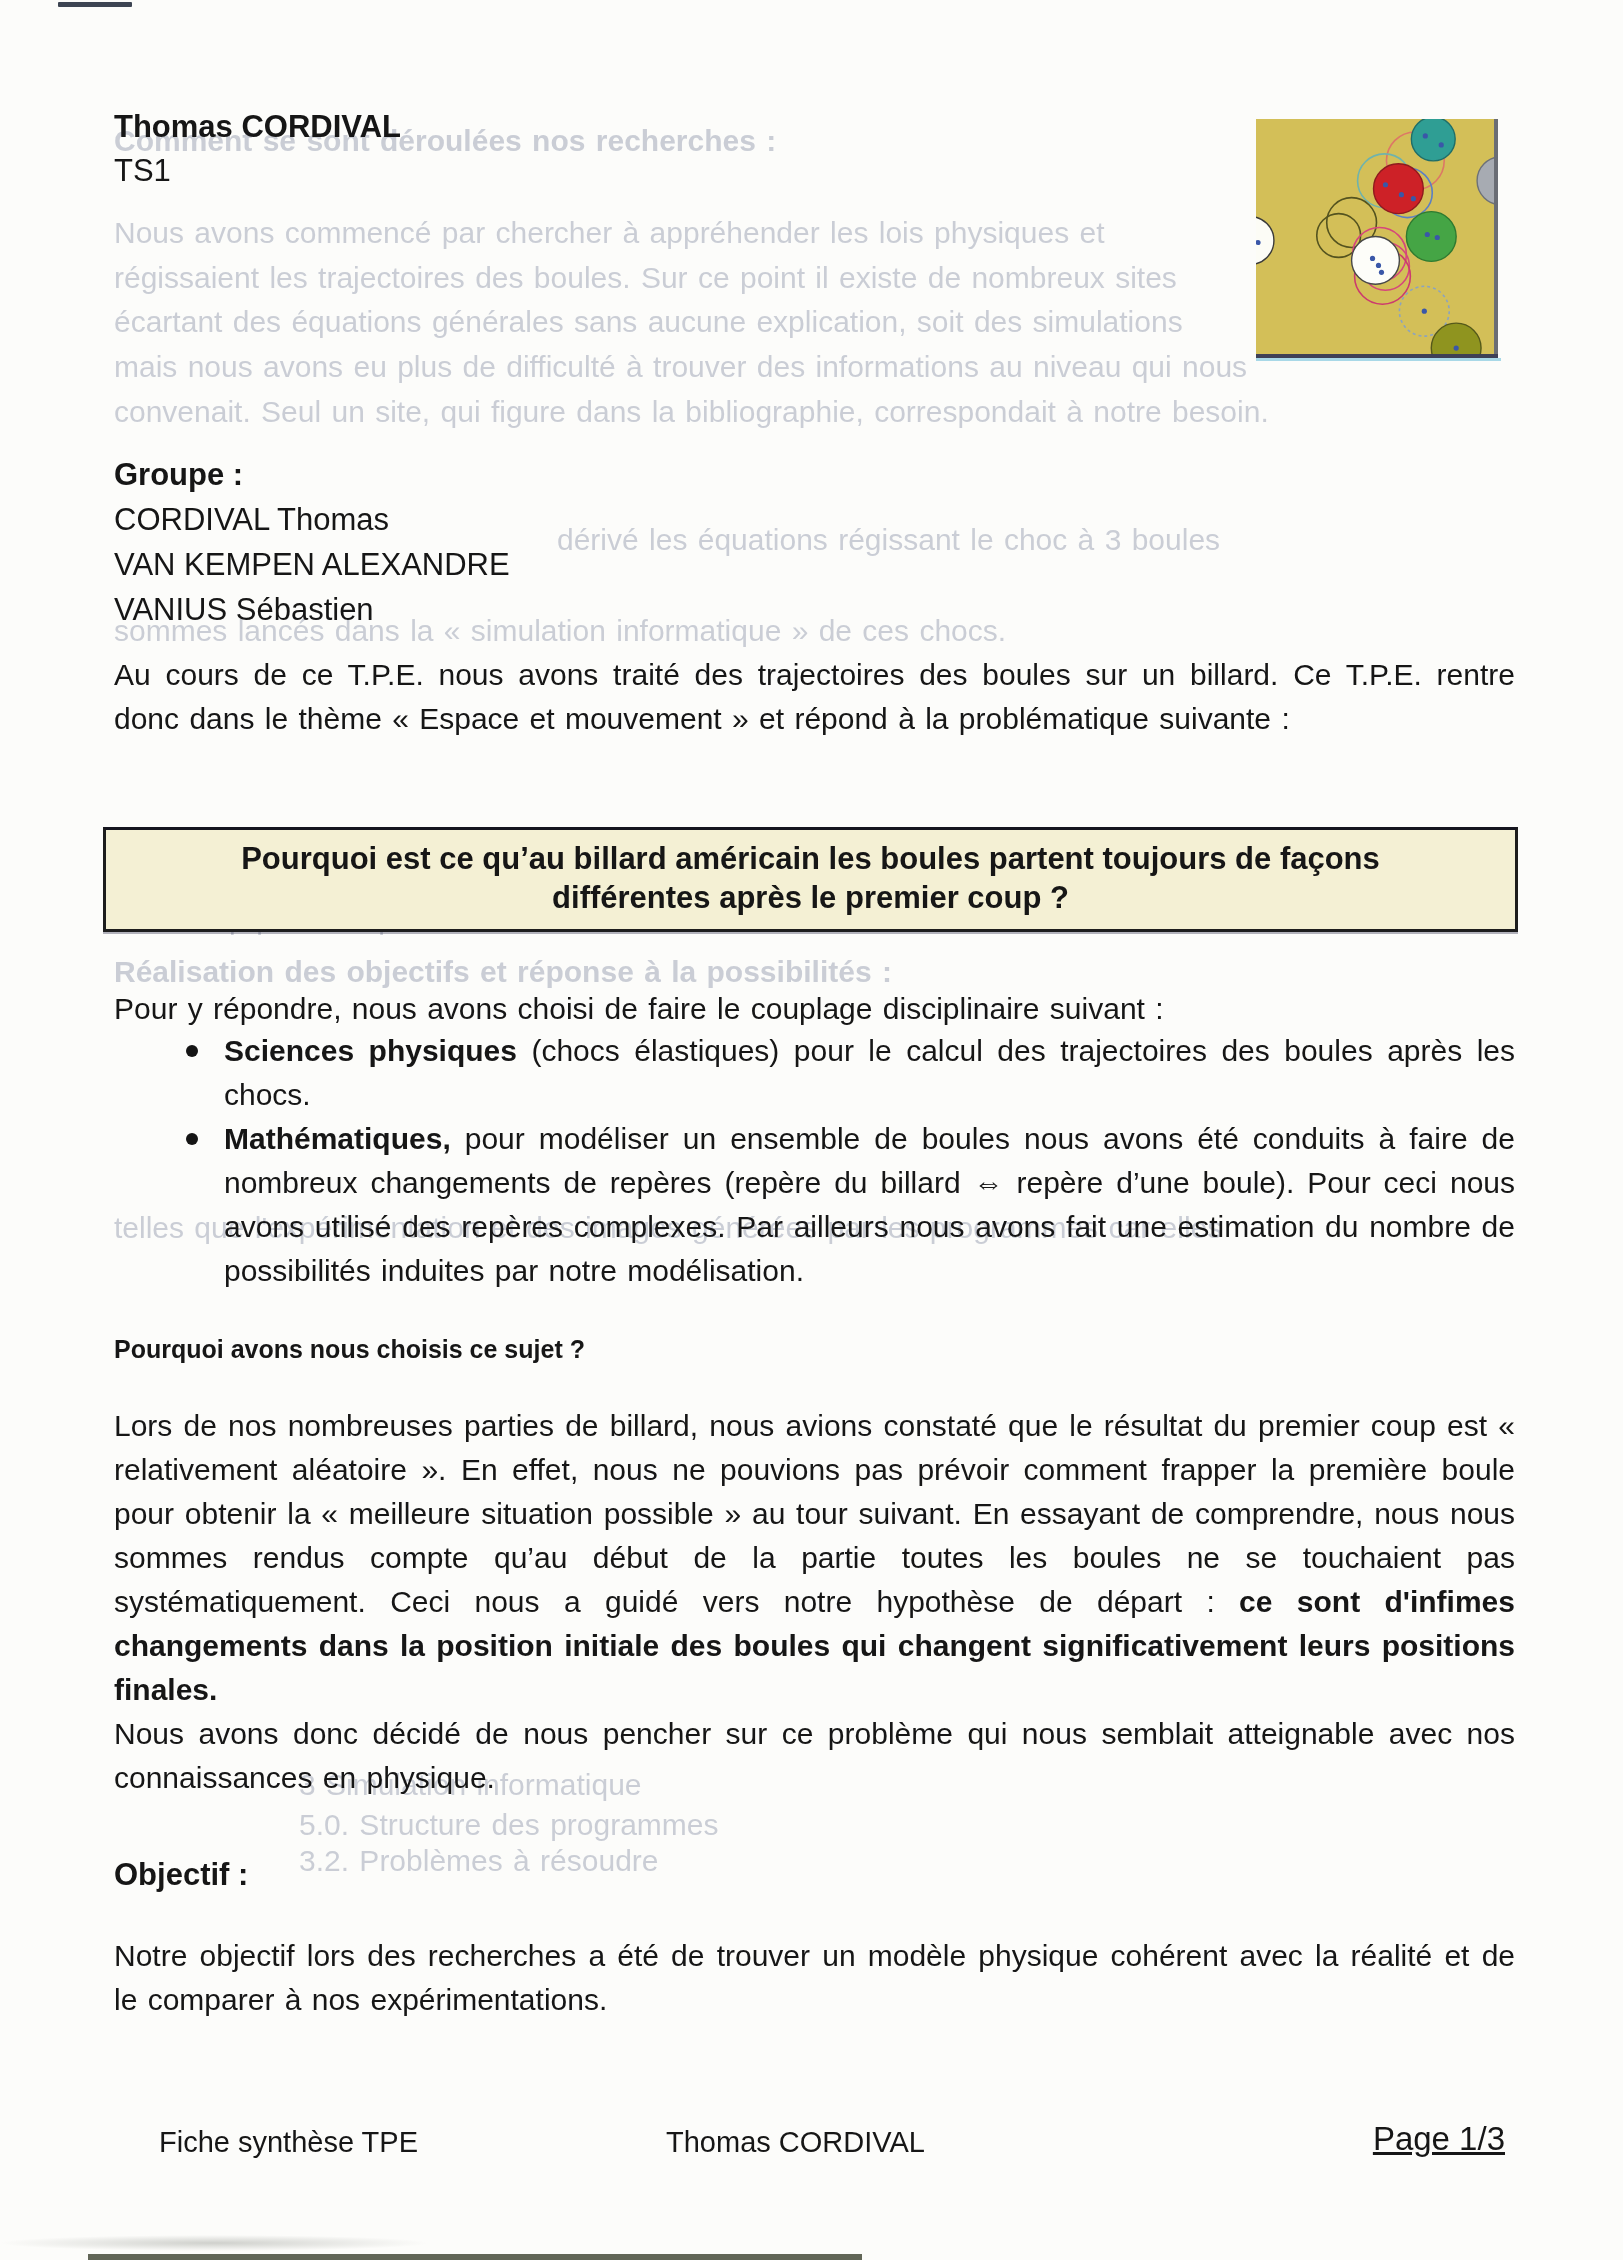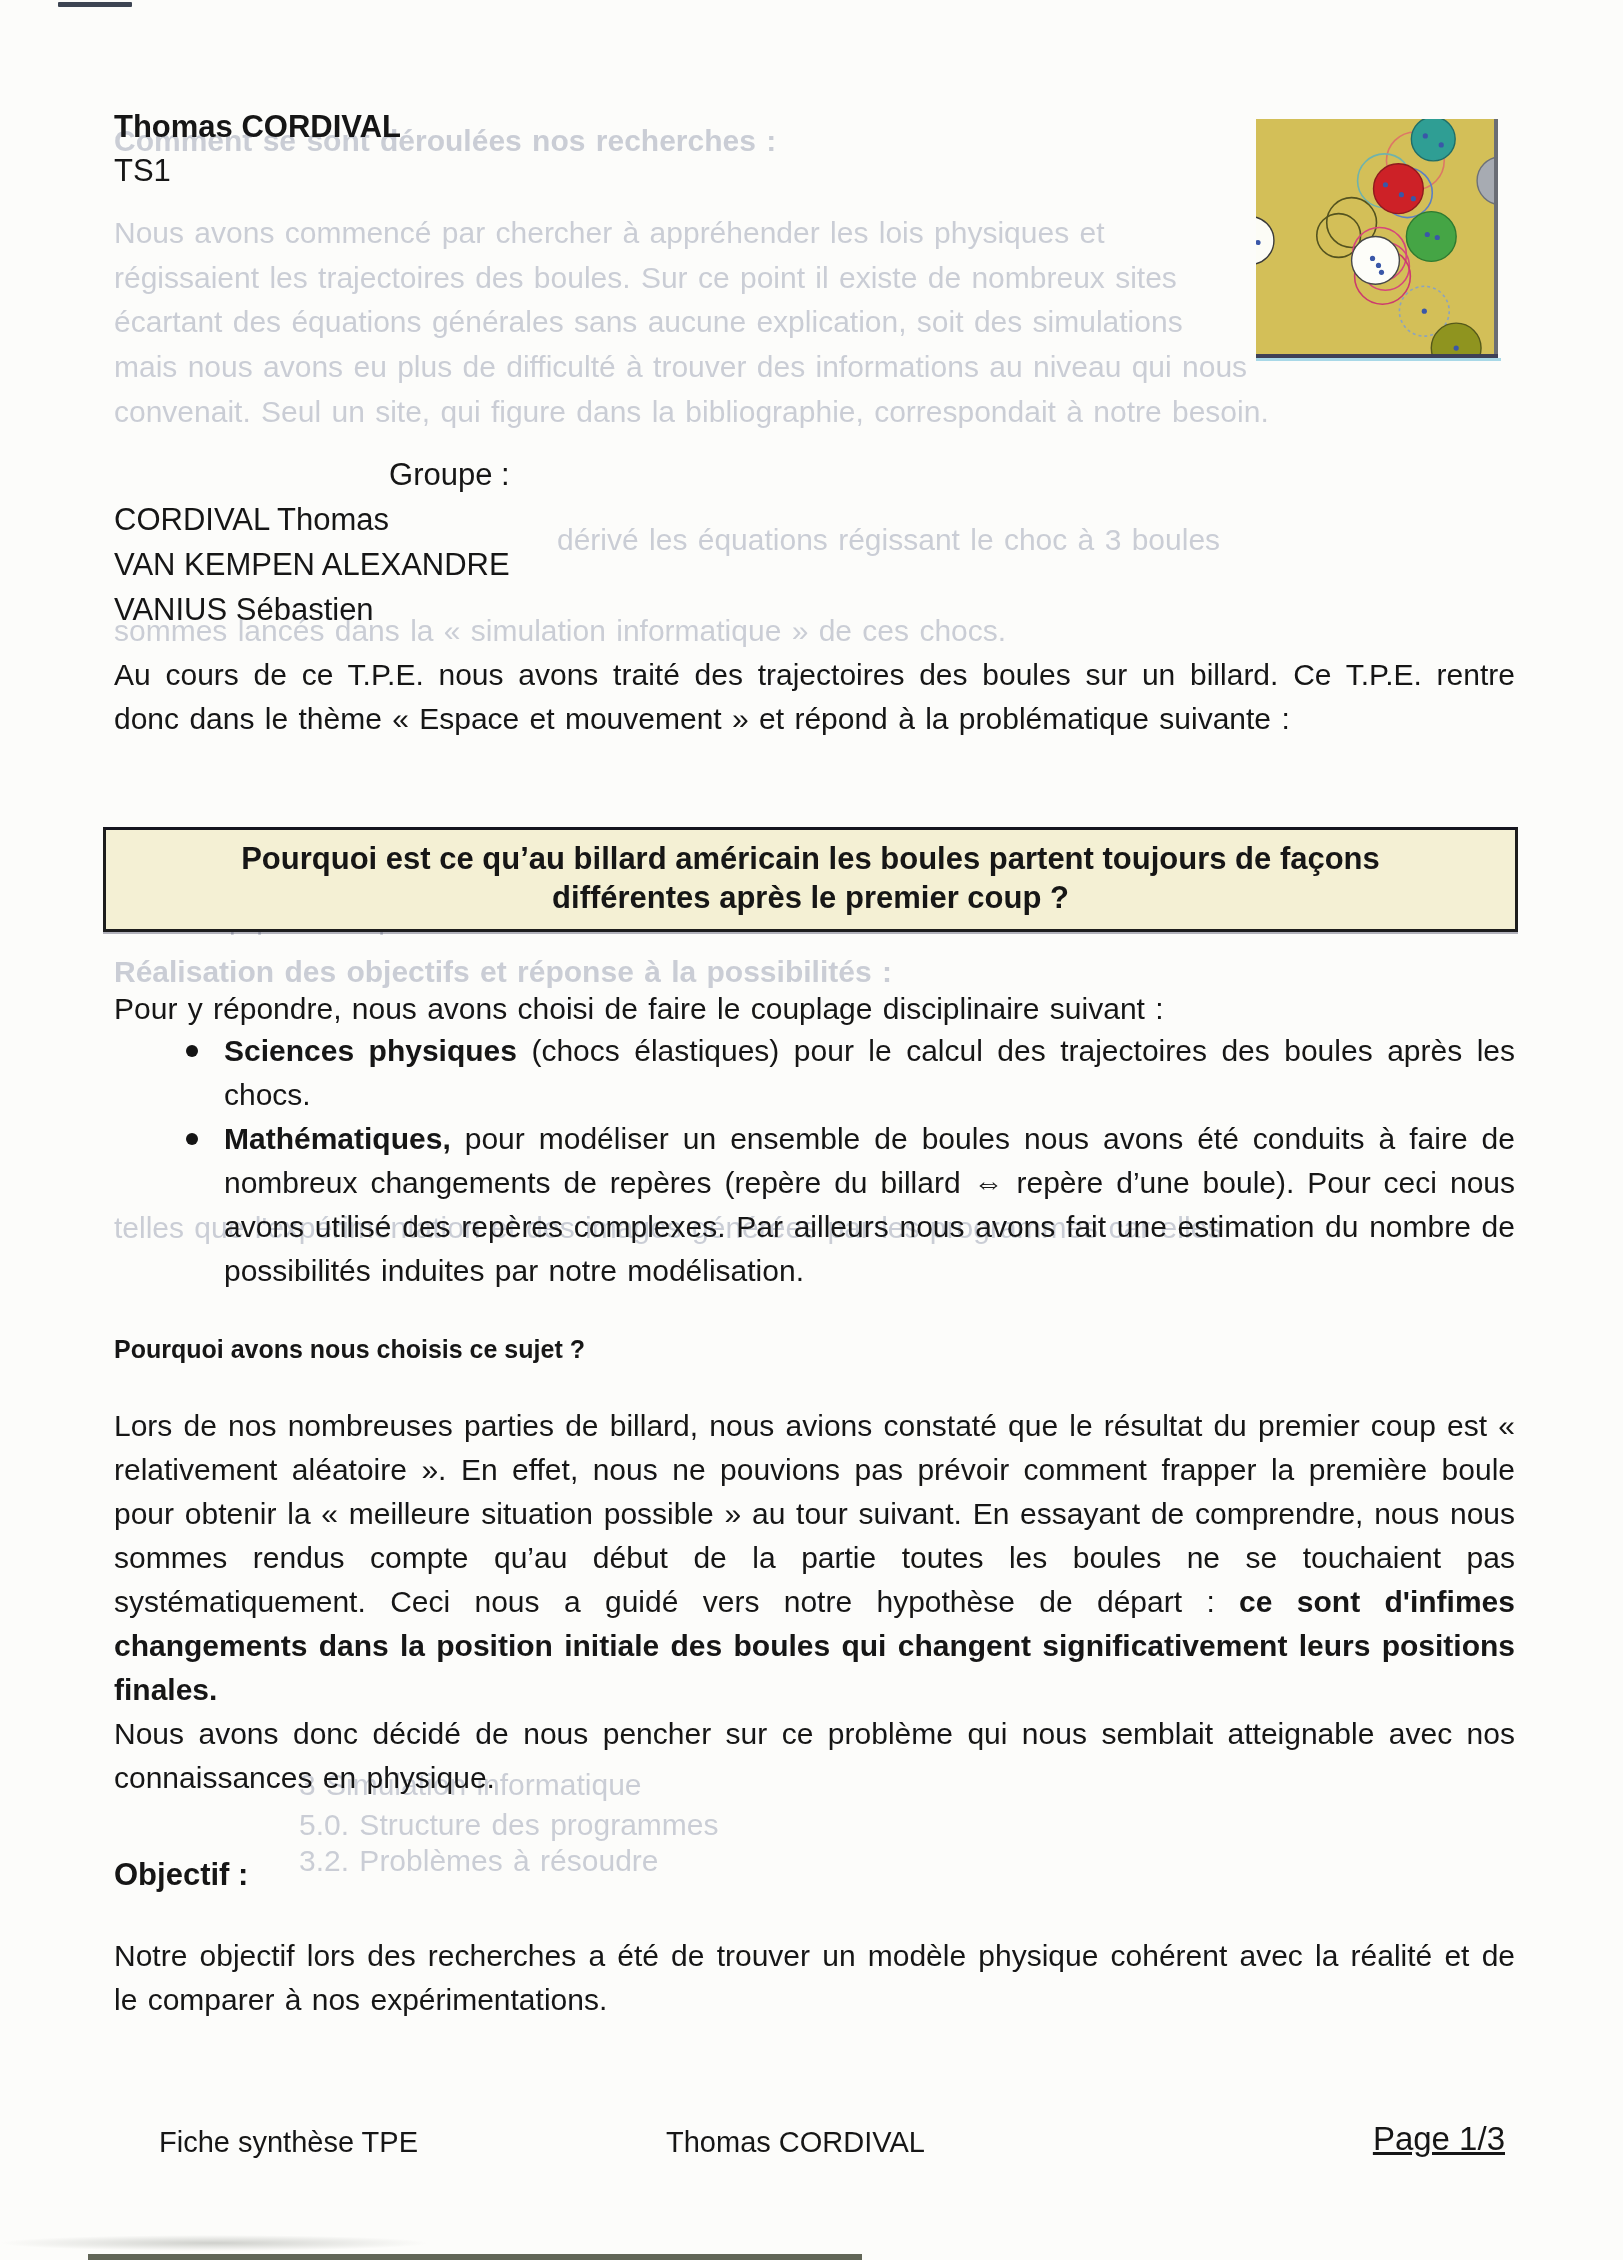--- a/index.html
+++ b/index.html
@@ -11,21 +11,21 @@
     color:#161616;
     overflow:hidden;
   }
   .abs{position:absolute;}
   .body-text{font-size:30px;line-height:44px;text-align:justify;word-spacing:2px;}
   .b{font-weight:bold;}
   .author{left:114px;top:105px;font-size:31px;line-height:44px;}
   .author .name{font-weight:bold;}
   .doc-title{left:95px;top:310px;width:1403px;text-align:center;font-size:43px;font-weight:bold;letter-spacing:0.5px;}
   .groupe{left:114px;top:452px;font-size:31px;line-height:45px;}
-  .groupe .label{font-weight:normal;text-align:right;}
+  .groupe .label{font-weight:bold;}
   .para1{left:114px;top:653px;width:1401px;}
   .qbox{
     left:103px;top:827px;width:1415px;box-sizing:border-box;
     background:#f4f0d4;border:3px solid #1d1d1d;
     border-top-color:#15151f;
     padding:9px 55px 12px 55px;
     text-align:center;font-size:31px;font-weight:bold;line-height:39px;
     box-shadow:0 2px 0 rgba(40,40,70,.35);
   }
   .couplage{left:114px;top:987px;width:1401px;}

